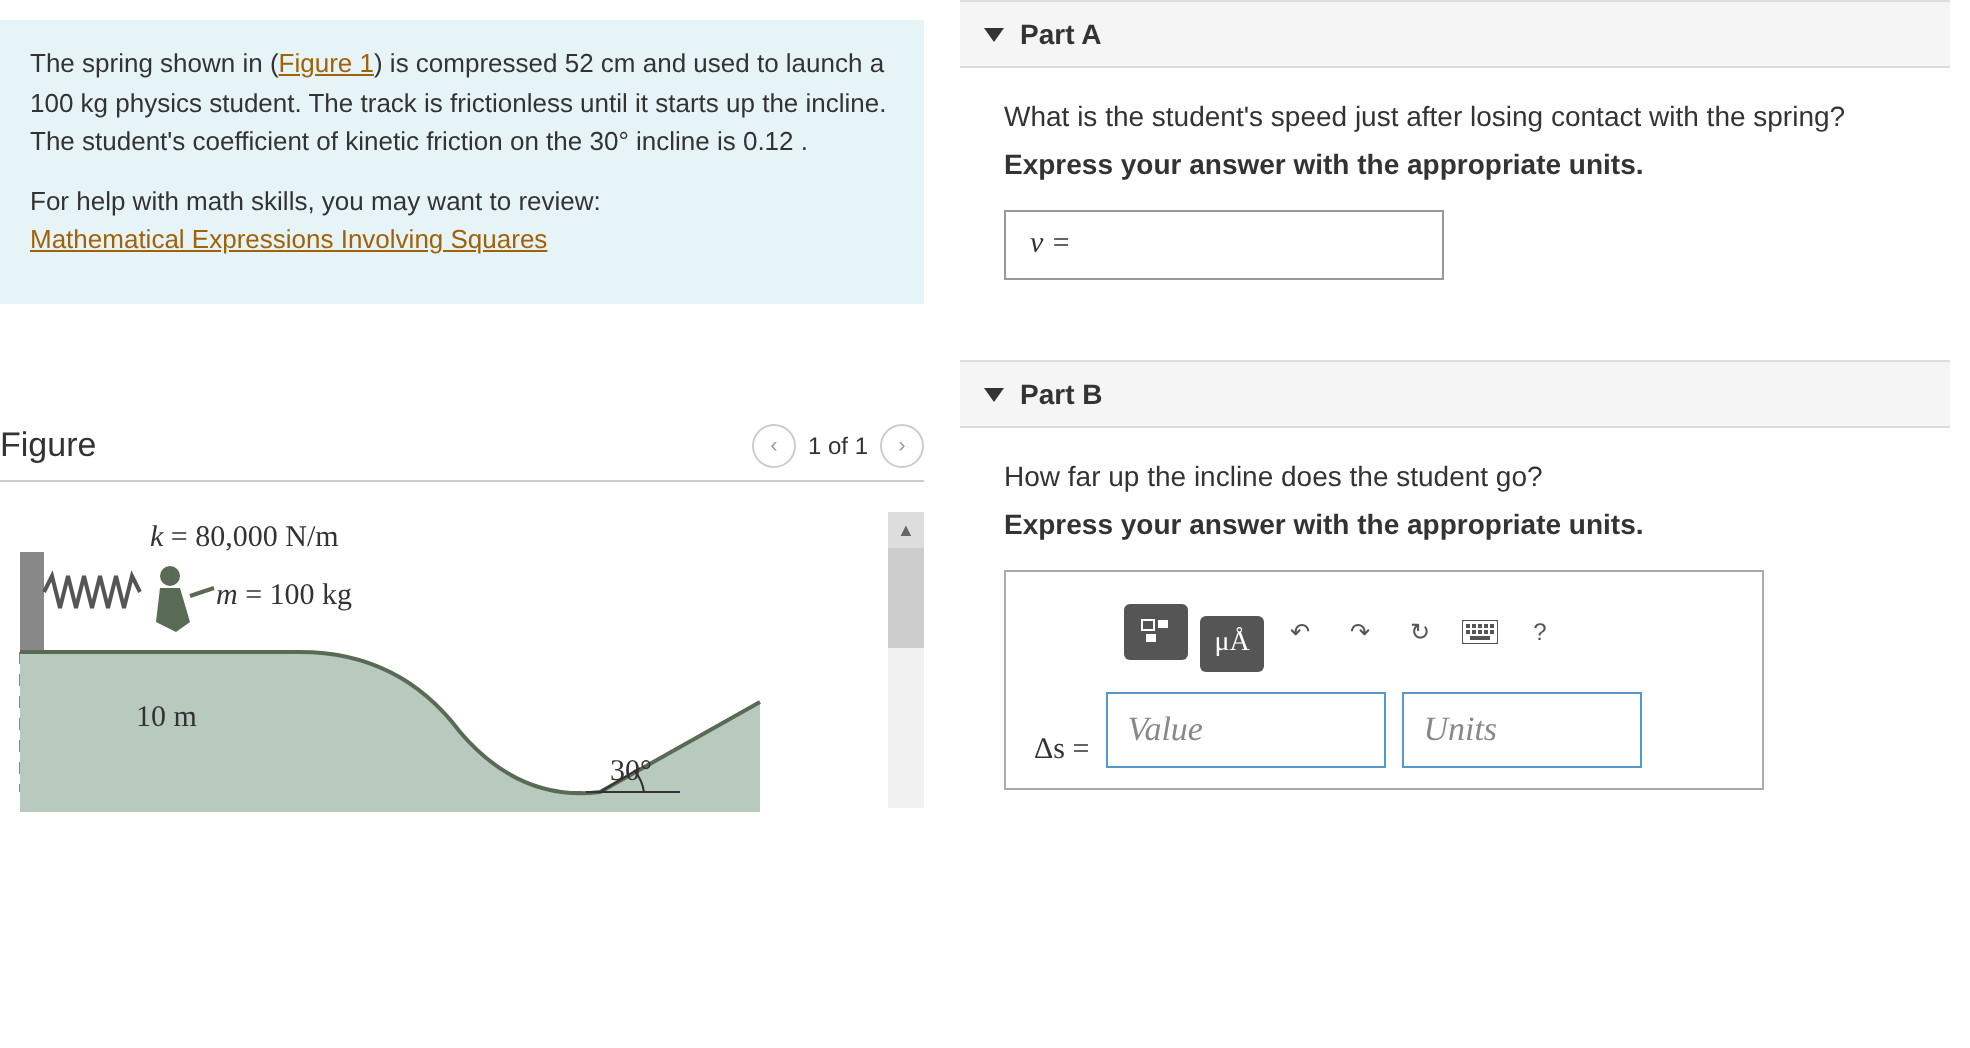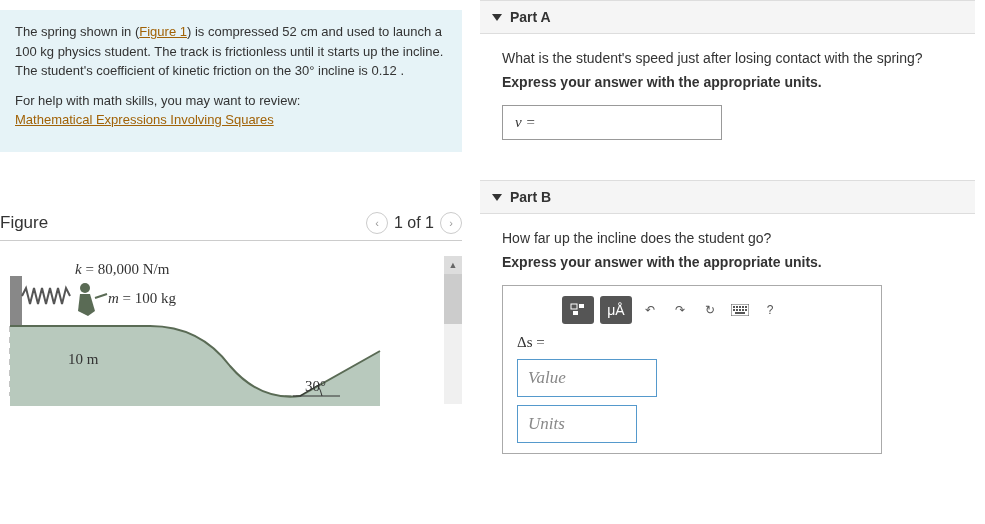--- a/index.html
+++ b/index.html
@@ -7,21 +7,21 @@
     .left-panel { width: 470px; padding: 0; }
     .right-panel { flex: 1; padding: 0 10px; }
     .problem-box { background: #e6f3f7; padding: 12px 15px; margin: 10px 8px 0 0; line-height: 1.5; }
     .problem-box p { margin-bottom: 10px; }
     .link { color: #a16207; text-decoration: underline; cursor: pointer; }
     .figure-section { margin-top: 60px; padding: 0 8px 0 0; }
     .figure-header { display: flex; justify-content: space-between; align-items: center; border-bottom: 1px solid #ccc; padding-bottom: 6px; }
     .figure-title { font-size: 17px; font-weight: normal; }
     .pager { display: flex; align-items: center; gap: 6px; }
     .pager-btn { width: 22px; height: 22px; border: 1px solid #ccc; border-radius: 50%; background: #fff; display: flex; align-items: center; justify-content: center; color: #999; cursor: pointer; font-size: 11px; }
-    .pager-text { font-size: 16px; }
+    .pager-text { font-size: 12px; }
     .figure-area { position: relative; height: 160px; margin-top: 15px; overflow: hidden; }
     .scroll-up { position: absolute; right: 0; top: 0; width: 18px; height: 18px; background: #ddd; display: flex; align-items: center; justify-content: center; font-size: 9px; color: #666; }
     .scroll-track { position: absolute; right: 0; top: 18px; width: 18px; height: 130px; background: #f0f0f0; }
     .scroll-thumb { position: absolute; right: 0; top: 18px; width: 18px; height: 50px; background: #ccc; }
     .figure-img { position: relative; width: 420px; height: 150px; }
     .spring-label { position: absolute; top: 5px; left: 75px; font-family: 'Times New Roman', serif; font-size: 15px; }
     .spring-label i { font-style: italic; }
     .mass-label { position: absolute; top: 34px; left: 108px; font-family: 'Times New Roman', serif; font-size: 15px; }
     .mass-label i { font-style: italic; }
     .height-label { position: absolute; top: 95px; left: 68px; font-family: 'Times New Roman', serif; font-size: 15px; }
@@ -33,22 +33,22 @@
     .part-title { font-size: 14px; font-weight: bold; }
     .question-block { padding: 0 22px; }
     .question-text { font-size: 14px; margin-bottom: 8px; }
     .instruction { font-size: 14px; font-weight: bold; margin-bottom: 15px; }
     .answer-simple { display: inline-block; border: 1px solid #999; padding: 8px 12px; min-width: 220px; }
     .answer-simple .var { font-family: 'Times New Roman', serif; font-style: italic; font-size: 15px; }
     .answer-wrapper { border: 1px solid #aaa; padding: 10px 14px; display: inline-block; min-width: 380px; }
     .toolbar { display: flex; align-items: center; gap: 6px; margin-bottom: 10px; margin-left: 45px; }
     .tool-btn { width: 32px; height: 28px; background: #555; border-radius: 3px; display: flex; align-items: center; justify-content: center; color: #fff; font-size: 12px; cursor: pointer; }
     .tool-btn.light { background: #fff; color: #555; border: none; width: 24px; }
-    .tool-btn.mua { font-family: Liberation Sans, sans-serif; font-size: 14px; }
-    .answer-row { display: flex; align-items: flex-start; gap: 8px; flex-direction: column; }
+    .tool-btn.mua { font-family: Liberation Serif, serif; font-size: 14px; margin-top: 12px; }
+    .answer-row { display: flex; align-items: flex-end; gap: 8px; }
     .delta-label { font-family: 'Times New Roman', serif; font-size: 15px; }
     .value-box, .units-box { border: 1px solid #5599cc; padding: 8px 10px; font-family: 'Times New Roman', serif; font-size: 17px; font-style: italic; color: #888; }
     .value-box { width: 140px; }
     .units-box { width: 120px; }
   </style>
 </head>
 <body>
 
 <div class="left-panel">
   <div class="problem-box">

